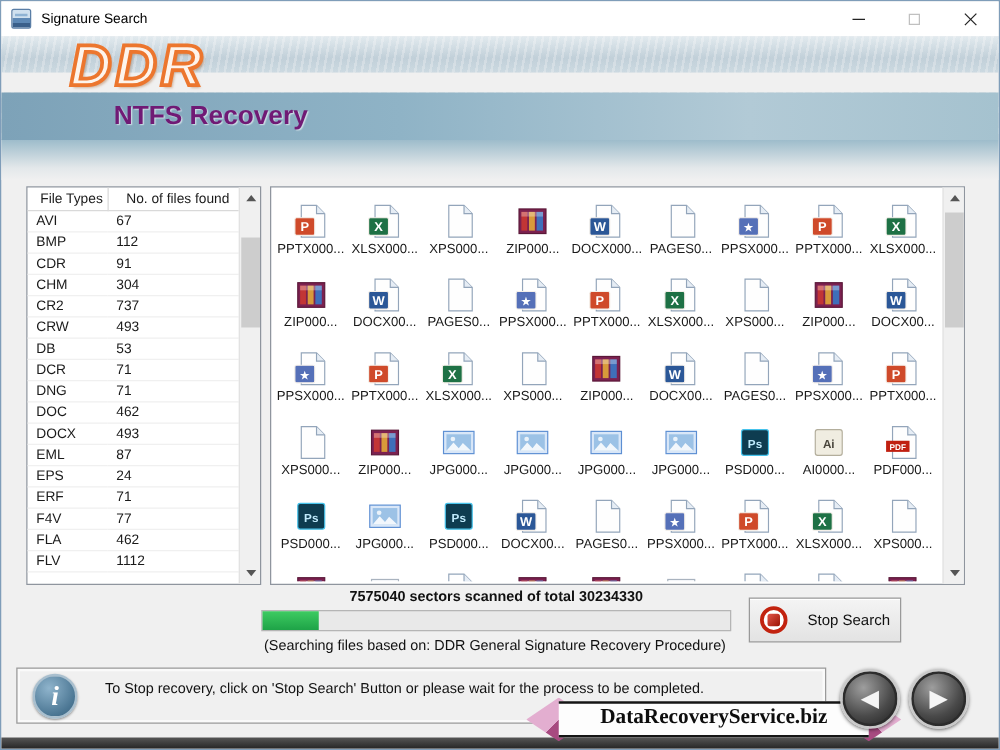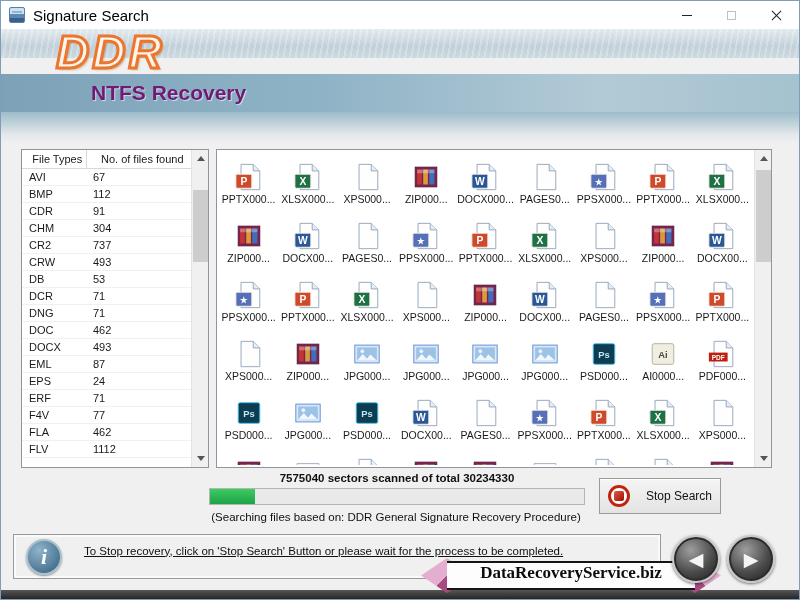--- a/index.html
+++ b/index.html
@@ -4,21 +4,21 @@
 <style>
   * { margin:0; padding:0; box-sizing:border-box; }
   html,body { width:800px; height:600px; font-family:"Liberation Sans", sans-serif; background:#fff; overflow:hidden; }
   .window { position:relative; width:800px; height:600px; background:#f0f0f0; border:1px solid #7f9db9; overflow:hidden; }
 
   
   .titlebar { position:absolute; top:0; left:0; right:0; height:28px; background:#fff; display:flex; align-items:center; }
   .app-icon { width:16px; height:16px; margin-left:8px; border:1px solid #5a7ea6; border-radius:2px;
     background:linear-gradient(180deg,#cfe0ef 0 45%, #5d88b5 45% 75%, #3a5f8a 75%); position:relative; }
   .app-icon::after{ content:""; position:absolute; left:2px; right:2px; top:3px; height:2px; background:#8fb3d4; }
-  .title-text { margin-left:8px; font-size:15px; color:#000; }
+  .title-text { margin-left:8px; font-size:11px; color:#000; }
   .win-controls { margin-left:auto; display:flex; height:28px; }
   .win-btn { width:45px; height:28px; display:flex; align-items:center; justify-content:center; }
   .min-glyph { width:10px; height:1px; background:#222; }
   .max-glyph { width:9px; height:9px; border:1px solid #c0c0c0; }
   .x-glyph { position:relative; width:11px; height:11px; }
   .x-glyph::before,.x-glyph::after { content:""; position:absolute; left:-1px; top:5px; width:13px; height:1px; background:#222; }
   .x-glyph::before { transform:rotate(45deg); } .x-glyph::after { transform:rotate(-45deg); }
 
   
   .banner1 { position:absolute; top:28px; left:0; right:0; height:29px;
@@ -71,21 +71,21 @@
   .stop-icon { width:22px; height:22px; border-radius:50%; background:#fff; border:3px solid #c2230f; display:flex; align-items:center; justify-content:center; }
   .stop-sq { width:10px; height:10px; border-radius:2px; background:linear-gradient(135deg,#e2564a,#9c1203); }
 
   
   .footer-box { position:absolute; left:12px; top:533px; width:648px; height:45px; background:#f0f0f0;
     border:1px solid #9a9a9a; box-shadow:0 0 0 2px #fafafa inset; display:flex; align-items:center; }
   .info-icon { width:36px; height:36px; margin-left:12px; border-radius:50%;
     background:radial-gradient(circle at 35% 30%, #8fb4cc, #4c7794 70%, #3a617c); border:2px solid #a9bfce;
     display:flex; align-items:center; justify-content:center; font-family:"Liberation Serif",serif; font-weight:bold; font-style:italic;
     color:#fff; font-size:22px; box-shadow:0 1px 2px rgba(0,0,0,.4); }
-  .footer-msg { margin-left:22px; margin-bottom:12px; font-size:11.5px; color:#111;text-decoration:underline; }
+  .footer-msg { margin-left:22px; margin-bottom:12px; font-size:11.5px; color:#111; }
 
   .ribbon { position:absolute; left:420px; top:557px; width:300px; height:35px; z-index:5; }
   .ribbon-end { position:absolute; top:0; width:52px; height:35px;
     background:linear-gradient(135deg,#e3aed0 0 50%, #a74a80 50% 78%, #bf5a3c 78%); 
     clip-path:polygon(50% 0,100% 50%,50% 100%,0 50%); }
   .ribbon-end.left { left:0; } .ribbon-end.right { right:0; transform:scaleX(-1); }
   .ribbon-band { position:absolute; left:26px; right:26px; top:3px; bottom:3px; background:#fdfdfd;
     border-top:2px solid #151515; border-bottom:2px solid #151515; display:flex; align-items:flex-start; justify-content:center; }
   .brand-text { font-family:"Liberation Serif", serif; font-weight:bold; font-size:17px; color:#0d0d0d; }
 

